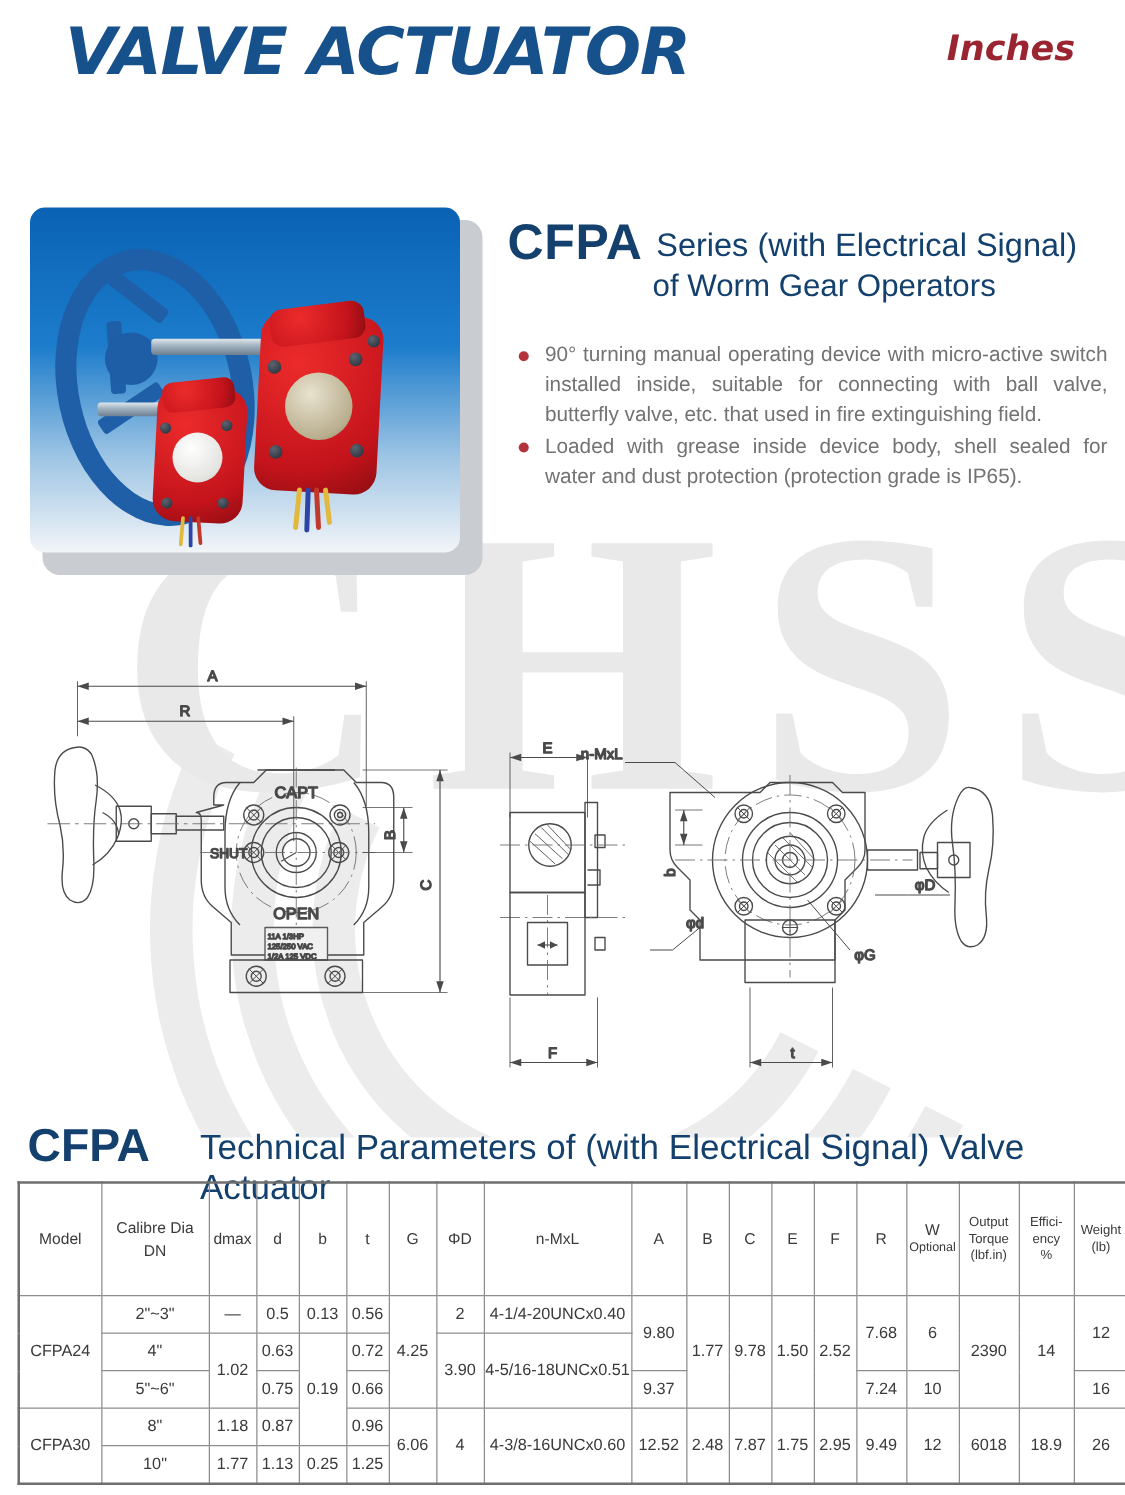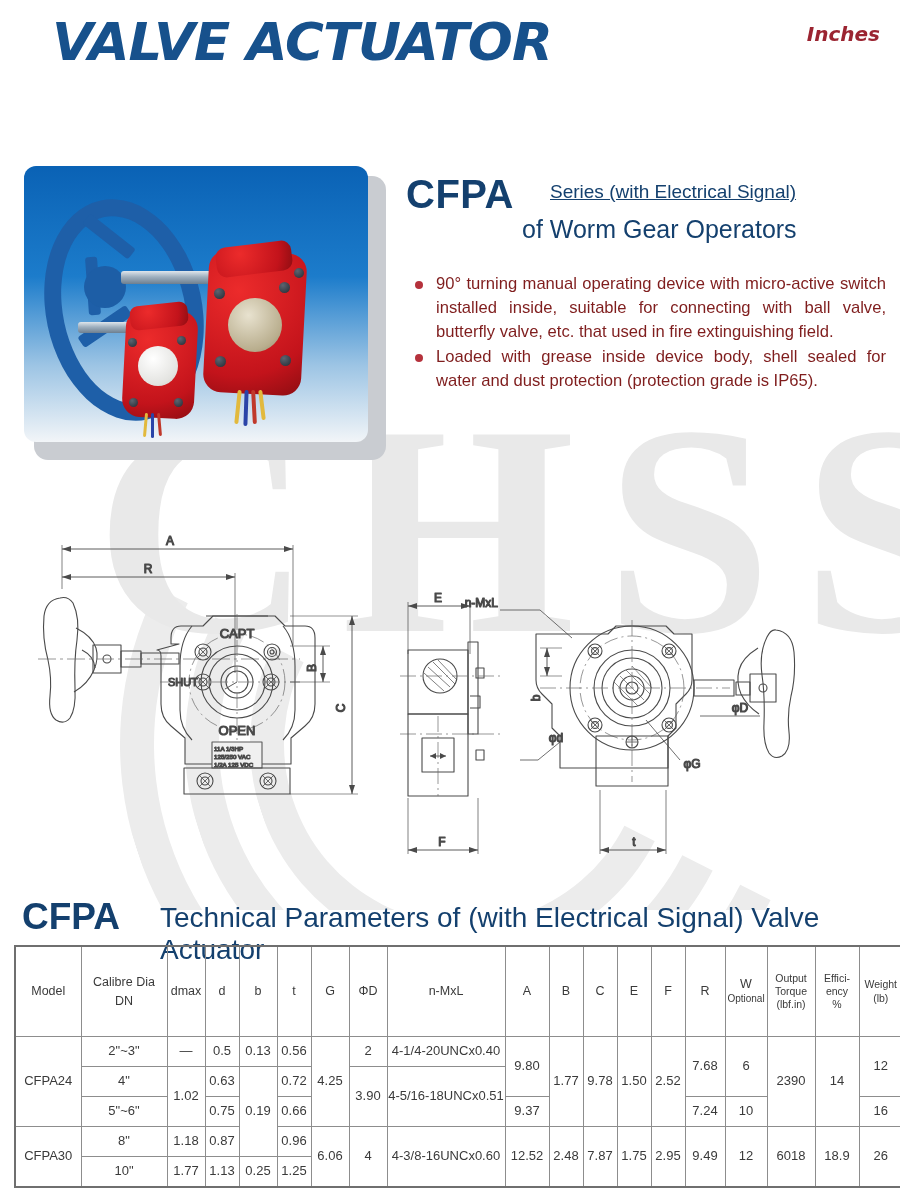--- a/index.html
+++ b/index.html
@@ -14,21 +14,21 @@
   .wm-arc{position:absolute;border:34px solid #ececec;border-radius:50%;
       border-right-color:transparent;border-top-color:transparent;}
   .wm-a1{left:120px;top:150px;width:620px;height:620px;transform:rotate(-18deg);}
   .wm-a2{left:185px;top:215px;width:490px;height:490px;transform:rotate(-18deg);}
   .wm-a3{left:250px;top:280px;width:360px;height:360px;transform:rotate(-18deg);}
 
   
   .hdr-title{position:absolute;left:52px;top:12px;font-size:52px;font-weight:bold;
       font-style:italic;color:#17518c;letter-spacing:-1px;
       font-family:"DejaVu Sans",sans-serif;transform:scaleX(1.02);transform-origin:left;}
-  .hdr-unit{position:absolute;right:20px;top:22px;font-size:20px;font-weight:bold;
+  .hdr-unit{position:absolute;right:40px;top:22px;font-size:28px;font-weight:bold;
       font-style:italic;color:#9b2431;font-family:"DejaVu Sans",sans-serif;}
 
   
   .photo-wrap{position:absolute;left:24px;top:166px;width:352px;height:284px;z-index:2;}
   .photo-shadow{position:absolute;left:10px;top:10px;width:352px;height:284px;
       background:#c9ccd1;border-radius:14px;}
   .photo{position:absolute;left:0;top:0;width:344px;height:276px;border-radius:12px;
       overflow:hidden;background:linear-gradient(#0a62b5 0%,#1c7ccb 40%,#9cc4e4 72%,#f2f5f8 100%);}
   .pad{position:absolute;left:4px;top:4px;right:4px;bottom:4px;border-radius:9px;overflow:hidden;}
 
@@ -39,26 +39,26 @@
   .shaft{position:absolute;background:linear-gradient(#dfe6ec,#9fb0bf 45%,#6d7f90);border-radius:3px;}
   .body-red{position:absolute;background:radial-gradient(circle at 32% 28%,#ec2b2b,#c3131b 70%,#8d0d12);
       border-radius:18px;}
   .dial{position:absolute;border-radius:50%;}
   .bolt{position:absolute;background:radial-gradient(circle at 35% 30%,#5c6470,#242a33);border-radius:50%;}
   .wire{position:absolute;border-radius:2px;}
 
   
   .cfpa-big{position:absolute;left:406px;top:172px;font-size:40px;font-weight:bold;
       color:#14406e;letter-spacing:0.5px;}
-  .series1{position:absolute;left:550px;top:181px;font-size:19px;color:#14406e;text-decoration:underline;}
+  .series1{position:absolute;left:525px;top:181px;font-size:26px;color:#14406e;}
   .series2{position:absolute;left:522px;top:215px;font-size:25px;color:#14406e;}
 
   .bullets{position:absolute;left:408px;top:272px;width:478px;z-index:3;}
   .bl{position:relative;padding-left:28px;margin-bottom:1px;font-size:16.6px;line-height:24px;
-      color:#7f1d1d;text-align:justify;}
+      color:#737373;text-align:justify;}
   .bl::before{content:"";position:absolute;left:7px;top:9px;width:8px;height:8px;
       border-radius:50%;background:#b5323c;}
   .bl.nojust{text-align:left;}
 
   
   .draw{position:absolute;left:0px;top:520px;width:900px;height:370px;z-index:3;}
 
   
   .tbl-cfpa{position:absolute;left:22px;top:896px;font-size:37px;font-weight:bold;color:#14406e;}
   .tbl-head{position:absolute;left:160px;top:902px;font-size:28px;color:#14406e;}

